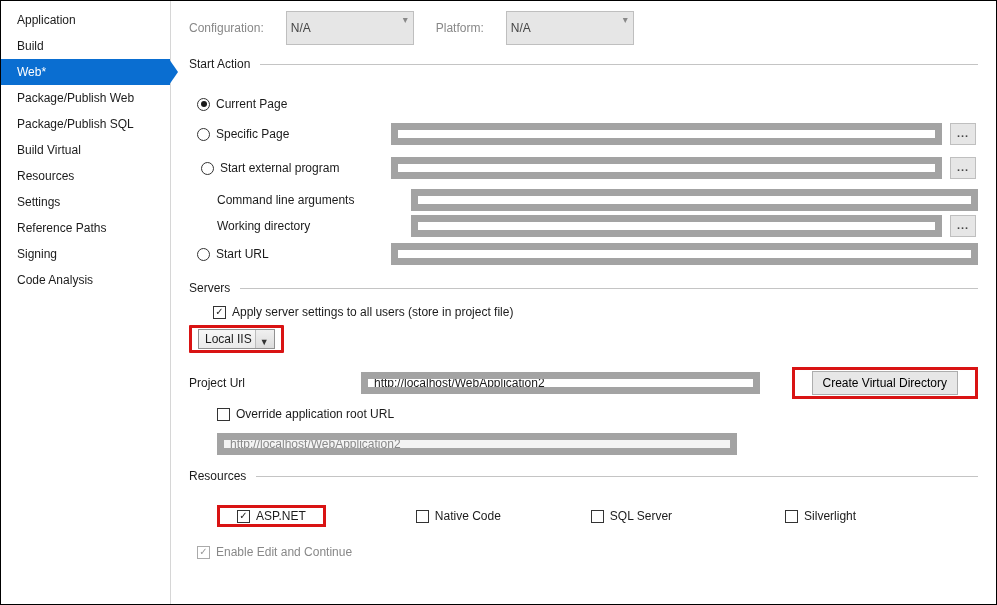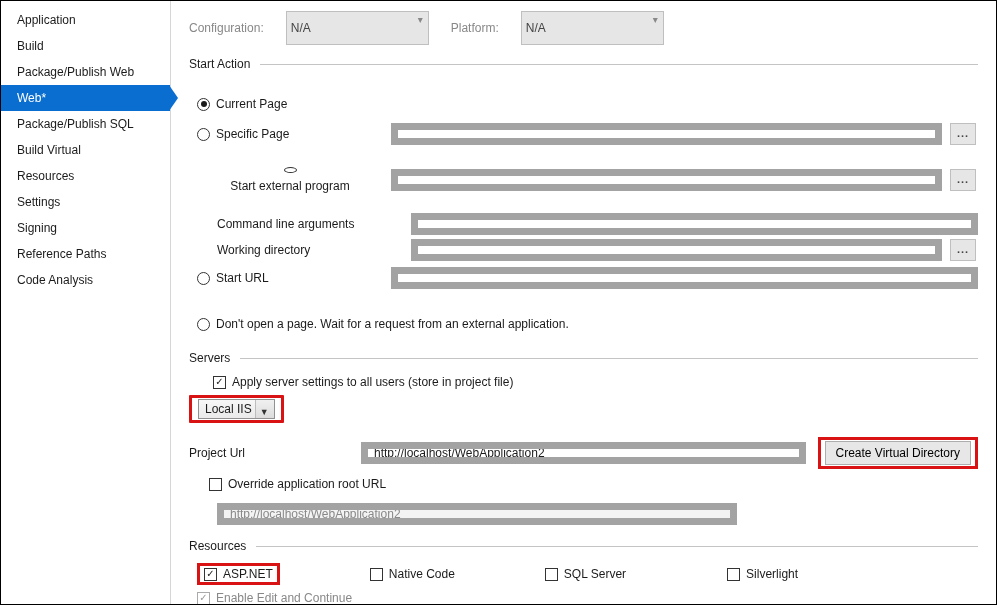--- a/index.html
+++ b/index.html
@@ -8,21 +8,21 @@
   .sidebar { width: 170px; background: #fff; border-right: 1px solid #d6d6d6; padding-top: 6px; }
   .sidebar-item { padding: 4px 10px 4px 16px; cursor: pointer; color: #1b1b1b; line-height: 18px; position: relative; }
   .sidebar-item.selected { background: #0a6ed1; color: #fff; }
   .sidebar-item.selected::after {
     content: ""; position: absolute; right: -8px; top: 50%; transform: translateY(-50%);
     border-top: 13px solid transparent; border-bottom: 13px solid transparent; border-left: 9px solid #0a6ed1;
   }
   .main { flex: 1; padding: 10px 18px 14px 18px; overflow: hidden; }
   .config-row { display: flex; gap: 22px; align-items: center; margin-bottom: 12px; color: #777; }
   .config-label { }
-  .config-select { width: 143px; height: 22px; border: 1px solid #bfbfbf; background: #e6e6e6; color: #444; padding: 16px 4px; appearance: none; position: relative; }
+  .config-select { width: 128px; height: 22px; border: 1px solid #bfbfbf; background: #e6e6e6; color: #444; padding: 16px 4px; appearance: none; position: relative; }
   .config-select-wrap { position: relative; display: inline-block; }
   .config-select-wrap::after { content: "▾"; position: absolute; right: 6px; top: 3px; font-size: 10px; color: #888; pointer-events: none; }
   .section-header { display: flex; align-items: center; gap: 10px; margin: 8px 0 10px 0; color: #1b1b1b; }
   .section-header .line { flex: 1; height: 1px; background: #c4c4c4; }
   .radio-row { display: flex; align-items: center; gap: 6px; margin: 20px 0 4px 8px; height: 26px; }
   .radio { width: 13px; height: 13px; border: 1px solid #333; border-radius: 50%; display: inline-flex; align-items: center; justify-content: center; background:#fff;}
   .radio.checked::after { content: ""; width: 6px; height: 6px; background: #1b1b1b; border-radius: 50%; }
   .field-row { display: grid; grid-template-columns: 186px 1fr 28px; gap: 8px; align-items: center; margin: 4px 0 4px 8px; }
   .field-row.no-btn { grid-template-columns: 186px 1fr; }
   .text-input { width: 100%; height: 22px; border: 7px solid #a3a3a3; padding: 2px 6px; background: #fff; color: #1b1b1b; }
@@ -32,42 +32,42 @@
   .checkbox { width: 13px; height: 13px; border: 1px solid #333; display: inline-flex; align-items: center; justify-content: center; background:#fff;}
   .checkbox.checked::after { content: "✓"; font-size: 10px; line-height: 10px; color: #1b1b1b; }
   .checkbox.disabled { border-color: #aaa; }
   .checkbox.disabled.checked::after { color: #999; }
   .dropdown { width: 240px; height: 24px; border: 1px solid #919191; background: linear-gradient(#f7f7f7,#eaeaea); padding: 2px 22px 2px 6px; position: relative; }
   .dropdown::after { content: ""; position: absolute; right: 0; top: 0; width: 18px; height: 100%; border-left: 1px solid #bcbcbc; background: linear-gradient(#f0f0f0,#dcdcdc); }
   .dropdown .caret { position: absolute; right: 5px; top: 7px; font-size: 9px; color: #333; z-index: 1; }
   .proj-url-row { display: grid; grid-template-columns: 160px 1fr auto; gap: 12px; align-items: center; margin: 14px 0 8px 0; }
   .btn { border: 1px solid #adadad; background: #e7e7e7; padding: 4px 10px; cursor: pointer; }
   .red-box { border: 3px solid #d91313; padding: 4px 6px; display: inline-block; border-radius: 1px; }
-  .red-box-tight { border: 3px solid #d91313; padding: 1px 4px; display: inline-block; }
+  .red-box-tight { border: 3px solid #d91313; padding: 1px 17px; display: inline-block; margin-left: 20px; }
   .debuggers-row { display: flex; gap: 90px; margin: 8px 0 6px 8px; align-items: center; }
   .muted { color: #888; }
   .indent { margin-left: 28px; }
   .override-url { width: 520px; margin-left: 28px; margin-top: 8px; }
 </style>
 </head>
 <body>
 
 <div class="border-frame">
 
   <div class="sidebar">
     <div class="sidebar-item">Application</div>
     <div class="sidebar-item">Build</div>
+    <div class="sidebar-item selected">Web*</div>
     <div class="sidebar-item">Package/Publish Web</div>
-    <div class="sidebar-item selected">Web*</div>
     <div class="sidebar-item">Package/Publish SQL</div>
     <div class="sidebar-item">Build Virtual</div>
     <div class="sidebar-item">Resources</div>
     <div class="sidebar-item">Settings</div>
+    <div class="sidebar-item">Reference Paths</div>
     <div class="sidebar-item">Signing</div>
-    <div class="sidebar-item">Reference Paths</div>
     <div class="sidebar-item">Code Analysis</div>
   </div>
 
   <div class="main">
 
     
     <div class="config-row">
       <span class="config-label muted">Configuration:</span>
       <span class="config-select-wrap">
         <input class="config-select" readonly="" value="N/A" style="">
@@ -92,21 +92,21 @@
     <div class="field-row">
       <div class="radio-row" style="margin:0;">
         <span class="radio"></span>
         <span>Specific Page</span>
       </div>
       <input class="text-input" value="" style="">
       <div class="browse-btn">...</div>
     </div>
 
     <div class="field-row">
-      <div class="radio-row" style="margin:16px;flex-direction:column;">
+      <div class="radio-row" style="margin:4px;">
         <span class="radio"></span>
         <span>Start external program</span>
       </div>
       <input class="text-input" value="" style="">
       <div class="browse-btn">...</div>
     </div>
 
     <div class="field-row no-btn indent">
       <span>Command line arguments</span>
       <input class="text-input" value="" style="">
@@ -119,24 +119,20 @@
     </div>
 
     <div class="field-row no-btn">
       <div class="radio-row" style="margin:0;">
         <span class="radio"></span>
         <span>Start URL</span>
       </div>
       <input class="text-input" value="" style="">
     </div>
 
-    <div class="radio-row">
-      <span class="radio"></span>
-      <span>Don't open a page.  Wait for a request from an external application.</span>
-    </div>
 
     
     <div class="section-header" style="margin-top:14px;">
       <span>Servers</span>
       <div class="line"></div>
     </div>
 
     <div class="checkbox-row" style="margin-left:24px;">
       <span class="checkbox checked"></span>
       <span>Apply server settings to all users (store in project file)</span>
@@ -152,21 +148,21 @@
     </div>
 
     <div class="proj-url-row">
       <span>Project Url</span>
       <input class="text-input" value="http://localhost/WebApplication2" style="">
       <span class="red-box-tight">
         <button class="btn">Create Virtual Directory</button>
       </span>
     </div>
 
-    <div class="checkbox-row" style="margin-left:20px;">
+    <div class="checkbox-row" style="margin-left:28px;">
       <span class="checkbox"></span>
       <span>Override application root URL</span>
     </div>
     <input class="text-input disabled override-url" readonly="" value="http://localhost/WebApplication2" style="">
 
     
     <div class="section-header" style="margin-top:14px;">
       <span>Resources</span>
       <div class="line"></div>
     </div>
@@ -179,21 +175,21 @@
         </span>
       </span>
       <span class="checkbox-row" style="margin:0;">
         <span class="checkbox"></span>
         <span>Native Code</span>
       </span>
       <span class="checkbox-row" style="margin:0;">
         <span class="checkbox"></span>
         <span>SQL Server</span>
       </span>
-      <span class="checkbox-row" style="margin:4px;padding-left:7px;">
+      <span class="checkbox-row" style="margin:16px;padding-left:7px;">
         <span class="checkbox"></span>
         <span>Silverlight</span>
       </span>
     </div>
 
     <div class="checkbox-row muted" style="margin-left:8px;">
       <span class="checkbox checked disabled"></span>
       <span>Enable Edit and Continue</span>
     </div>
 

